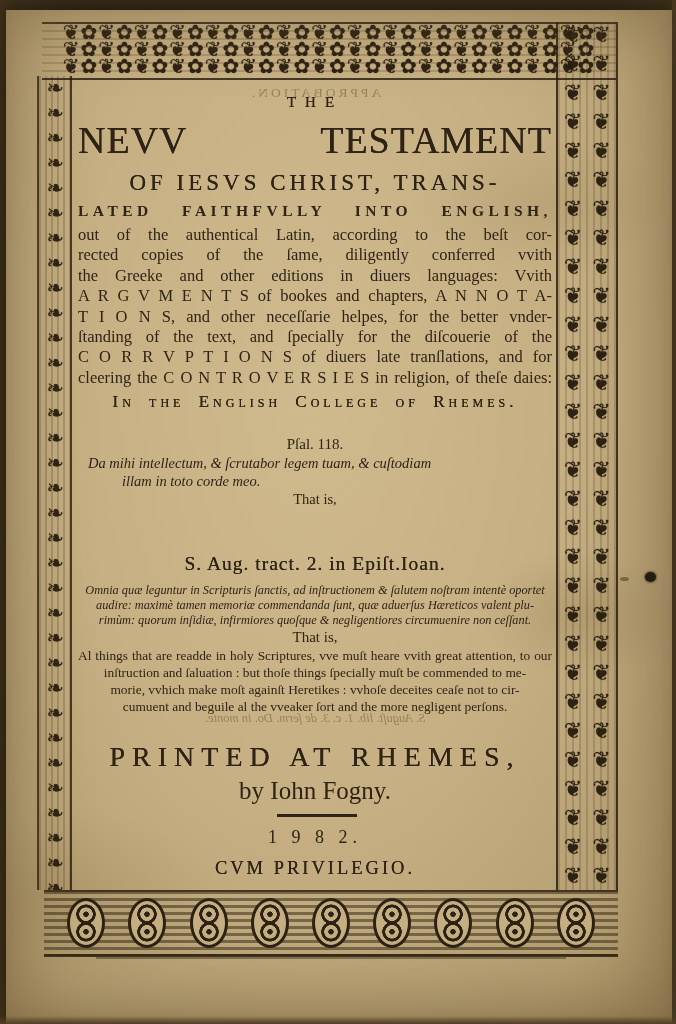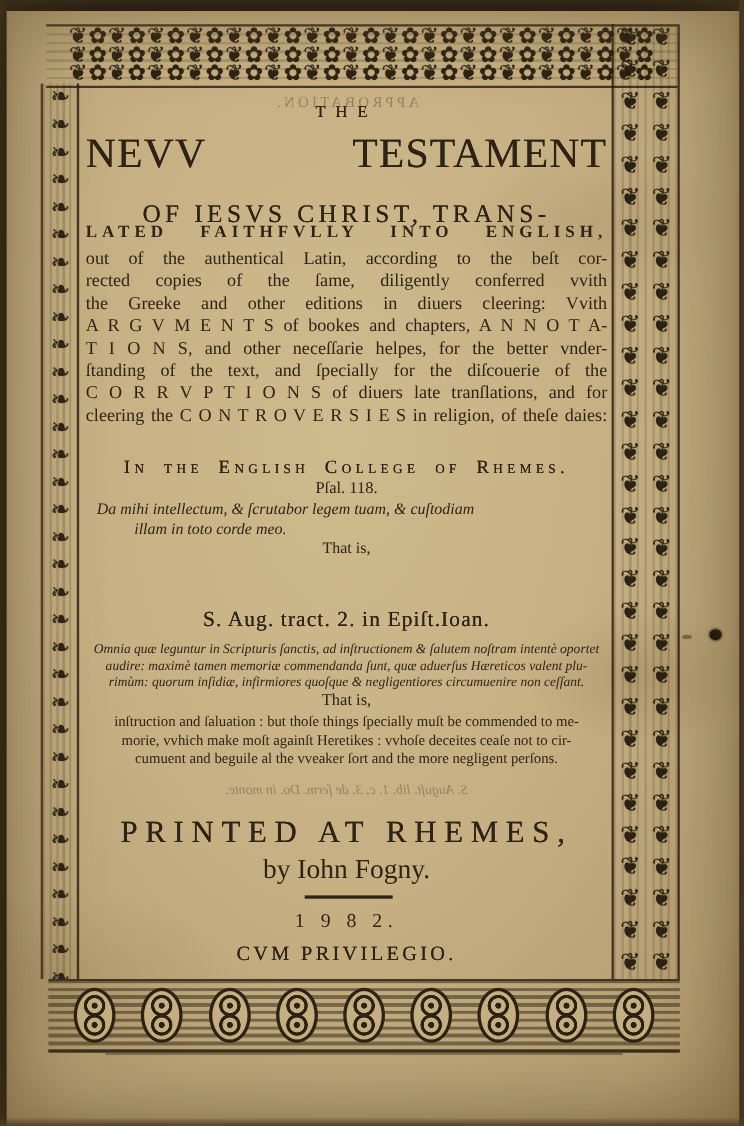--- a/index.html
+++ b/index.html
@@ -49,24 +49,24 @@
       radial-gradient(circle at 50% 70%, #241a0d 0 2.5px, transparent 3px 6.5px, #241a0d 7px 9.5px, transparent 10px),
       #c6b083;}
   .band-shadow{position:absolute;left:96px;top:957px;width:470px;height:2px;background:rgba(58,44,24,.45);}
   
   .t{position:absolute;left:78px;width:474px;}
   .center{text-align:center;}
   .jl{text-align:justify;text-align-last:justify;}
   .thick{text-shadow:0 0 .6px currentColor;}
   .kicker{top:94px;font-size:15px;letter-spacing:9px;}
   .main-title{top:118px;font-size:38px;letter-spacing:1px;}
-  .sub1{top:170px;font-size:23px;letter-spacing:4px;margin-top:12px;}
+  .sub1{top:170px;font-size:23px;letter-spacing:4px;}
   .sub2{top:202px;font-size:15.5px;letter-spacing:4.5px;font-weight:bold;}
   .preface{top:225px;font-size:16.5px;line-height:20.4px;}
-  .college{top:392px;font-size:17px;font-variant:small-caps;letter-spacing:4px;word-spacing:6px;margin-top:23px;}
+  .college{top:392px;font-size:17px;font-variant:small-caps;letter-spacing:4px;word-spacing:6px;}
   .psal-head{top:436px;font-size:15px;}
   .psal-latin{top:455px;font-size:14.5px;line-height:17.5px;font-style:italic;}
   .psal-latin .l1{padding-left:10px;}
   .psal-latin .l2{padding-left:44px;}
   .thatis1{top:491px;font-size:14.5px;}
   .psal-eng{top:508px;font-size:16.5px;line-height:20px;}
   .aug-head{top:553px;font-size:19.5px;letter-spacing:1px;}
   .aug-latin{top:583px;font-size:12.3px;line-height:14.8px;font-style:italic;}
   .thatis2{top:629px;font-size:15px;}
   .aug-eng{top:647px;font-size:13.4px;line-height:17px;}
@@ -119,21 +119,21 @@
   <div class="band-shadow"></div>
 
   <div class="t center thick kicker">THE</div>
   <div class="t jl thick main-title">NEVV TESTAMENT</div>
   <div class="t center thick sub1">OF IESVS CHRIST, TRANS-</div>
   <div class="t jl sub2">LATED FAITHFVLLY INTO ENGLISH,</div>
 
   <div class="t preface">
     <div class="jl">out of the authentical Latin, according to the beſt cor-</div>
     <div class="jl">rected copies of the ſame, diligently conferred vvith</div>
-    <div class="jl">the Greeke and other editions in diuers cleering: Vvith</div>
+    <div class="jl">the Greeke and other editions in diuers languages: Vvith</div>
     <div class="jl">A R G V M E N T S  of bookes and chapters, A N N O T A-</div>
     <div class="jl">T I O N S, and other neceſſarie helpes, for the better vnder-</div>
     <div class="jl">ſtanding of the text, and ſpecially for the diſcouerie of the</div>
     <div class="jl">C O R R V P T I O N S  of diuers late tranſlations, and for</div>
     <div class="jl">cleering the C O N T R O V E R S I E S  in religion, of theſe daies:</div>
   </div>
 
   <div class="t center thick college">In the English College of Rhemes.</div>
 
   <div class="t center psal-head">Pſal. 118.</div>
@@ -144,20 +144,21 @@
   <div class="t center thatis1">That is,</div>
 
   <div class="t center thick aug-head">S. Aug. tract. 2. in Epiſt.Ioan.</div>
   <div class="t center aug-latin">
     <div>Omnia quæ leguntur in Scripturis ſanctis, ad inſtructionem &amp; ſalutem noſtram intentè oportet</div>
     <div>audire: maximè tamen memoriæ commendanda ſunt, quæ aduerſus Hæreticos valent plu-</div>
     <div>rimùm: quorum inſidiæ, infirmiores quoſque &amp; negligentiores circumuenire non ceſſant.</div>
   </div>
   <div class="t center thatis2">That is,</div>
   <div class="t aug-eng">
+    <div class="jl">Al things that are readde in holy Scriptures, vve muſt heare vvith great attention, to our</div>
     <div class="center">inſtruction and ſaluation : but thoſe things ſpecially muſt be commended to me-</div>
     <div class="center">morie, vvhich make moſt againſt Heretikes : vvhoſe deceites ceaſe not to cir-</div>
     <div class="center">cumuent and beguile al the vveaker ſort and the more negligent perſons.</div>
   </div>
 
   <div class="t center thick printed">PRINTED AT RHEMES,</div>
   <div class="t center fogny">by Iohn Fogny.</div>
   <div class="rule"></div>
   <div class="t center year">1 9 8 2.</div>
   <div class="t center thick priv">CVM PRIVILEGIO.</div>

